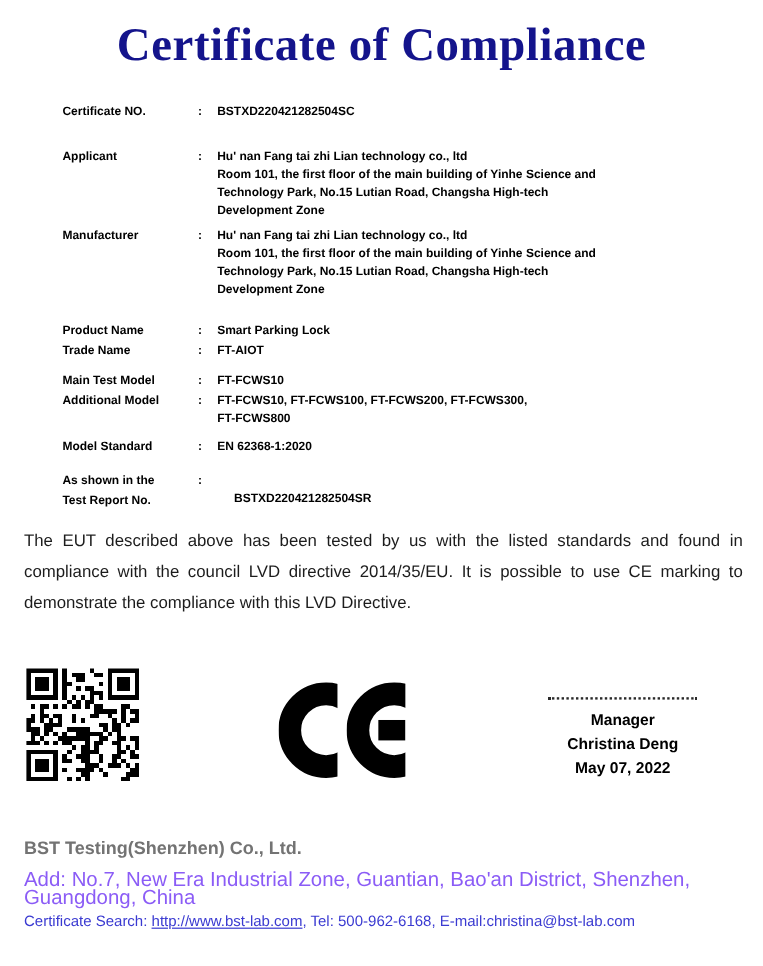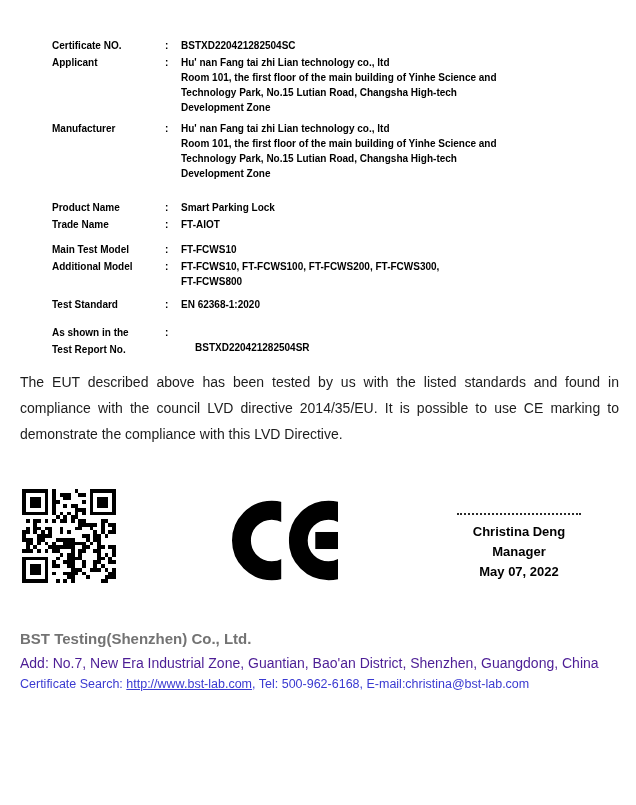--- a/index.html
+++ b/index.html
@@ -29,21 +29,21 @@
     font-size:10px;
     line-height:15px;
     color:#000;
   }
   .row{
     display:grid;
     grid-template-columns:113px 16px 1fr;
     align-items:start;
   }
   .val{white-space:pre-line;}
-  .r1{margin-top:2px}
+  .r1{margin-top:22px}
   .r2{margin-top:6px}
   .r3{margin-top:19px}
   .r4{margin-top:2px}
   .r5{margin-top:10px}
   .r6{margin-top:2px}
   .r7{margin-top:8px}
   .special{margin-top:13px}
   .special .lbl span{display:block}
   .special .lbl span + span{margin-top:2px}
   .special .val{padding-top:15px;padding-left:14px}
@@ -84,38 +84,39 @@
   }
   
   .footer{margin:38px 10px 0 20px;}
   .company{
     color:#737373;
     font-weight:bold;
     font-size:15px;
     line-height:18px;
   }
   .addr{
-    color:#4c1d95;
-    font-size:14px;
+    color:#8b5cf6;
+    font-size:17px;
     line-height:15px;
     margin-top:8px;
   }
   .search{
     color:#3a3ad1;
     font-size:12.5px;
     line-height:15px;
     margin-top:6px;
   }
   .url{color:inherit;text-decoration:underline;cursor:pointer;}
 </style>
 </head>
 <body>
 
 <div class="page">
 
+  <h1 class="title">Certificate of Compliance</h1>
 
   <div class="info">
     <div class="row r0">
       <span class="lbl">Certificate NO.</span>
       <span class="col">:</span>
       <span class="val">BSTXD220421282504SC</span>
     </div>
     <div class="row r1">
       <span class="lbl">Applicant</span>
       <span class="col">:</span>
@@ -147,21 +148,21 @@
       <span class="col">:</span>
       <span class="val">FT-FCWS10</span>
     </div>
     <div class="row r6">
       <span class="lbl">Additional Model</span>
       <span class="col">:</span>
       <span class="val">FT-FCWS10, FT-FCWS100, FT-FCWS200, FT-FCWS300,
 FT-FCWS800</span>
     </div>
     <div class="row r7">
-      <span class="lbl">Test Standard</span>
+      <span class="lbl">Model Standard</span>
       <span class="col">:</span>
       <span class="val">EN 62368-1:2020</span>
     </div>
     <div class="row special">
       <span class="lbl">
         <span>As shown in the</span>
         <span>Test Report No.</span>
       </span>
       <span class="col">:</span>
       <span class="val">BSTXD220421282504SR</span>
@@ -480,22 +481,22 @@
               <rect x="60" y="0" width="52" height="100"></rect>
             </clipPath>
         </defs>
         <circle cx="42" cy="50" r="32" fill="none" stroke="#000" stroke-width="20" clip-path="url(#ceC)"></circle>
         <circle cx="102" cy="50" r="32" fill="none" stroke="#000" stroke-width="20" clip-path="url(#ceE)"></circle>
         <rect x="88" y="41" width="24" height="18" fill="#000" clip-path="url(#ceE)"></rect>
       </svg>
     </div>
     <div class="sig">
       <div class="sig-line"></div>
+      <div>Manager</div>
       <div>Christina Deng</div>
-      <div>Manager</div>
       <div>May 07, 2022</div>
     </div>
   </div>
 
   <div class="footer">
     <div class="company">BST Testing(Shenzhen) Co., Ltd.</div>
     <div class="addr">Add: No.7, New Era Industrial Zone, Guantian, Bao'an District, Shenzhen, Guangdong, China</div>
     <div class="search"><span>Certificate Search: </span><a class="url">http://www.bst-lab.com</a><span>, Tel: 500-962-6168, E-mail:christina@bst-lab.com</span></div>
   </div>
 

